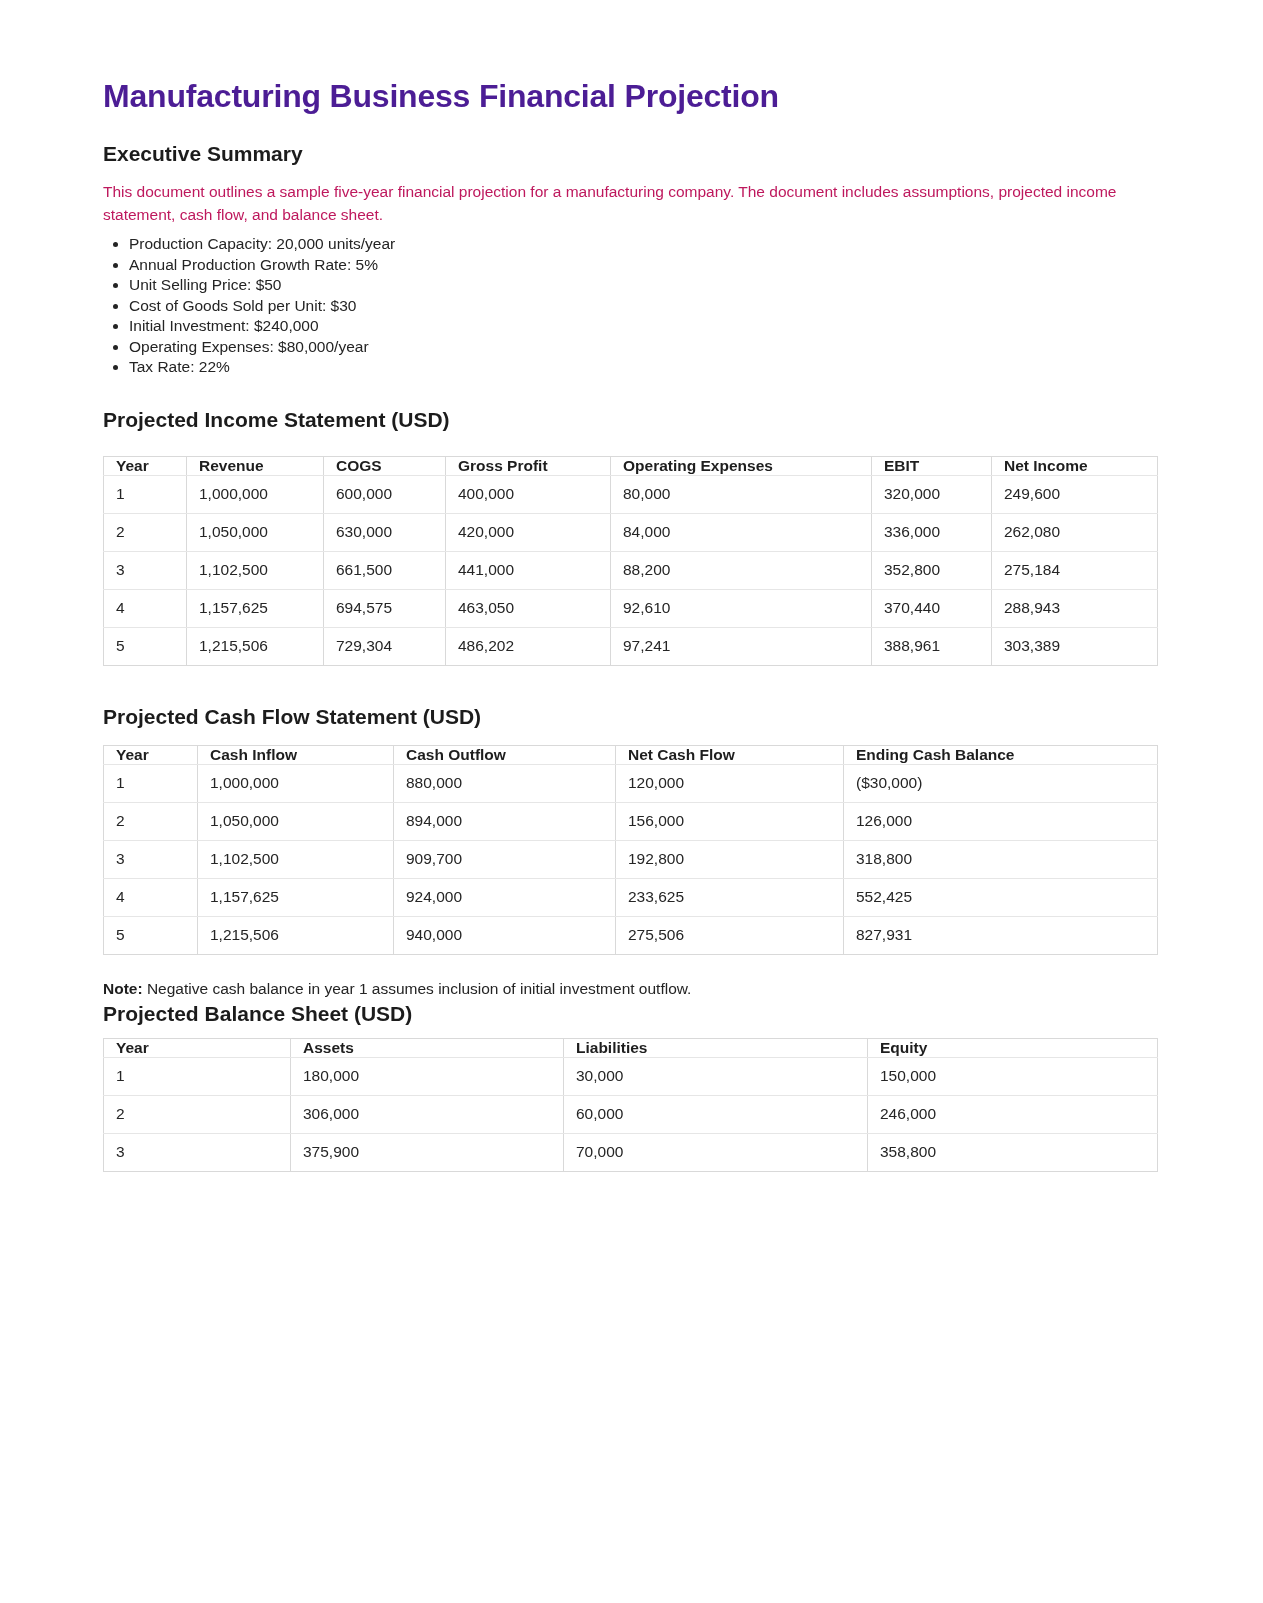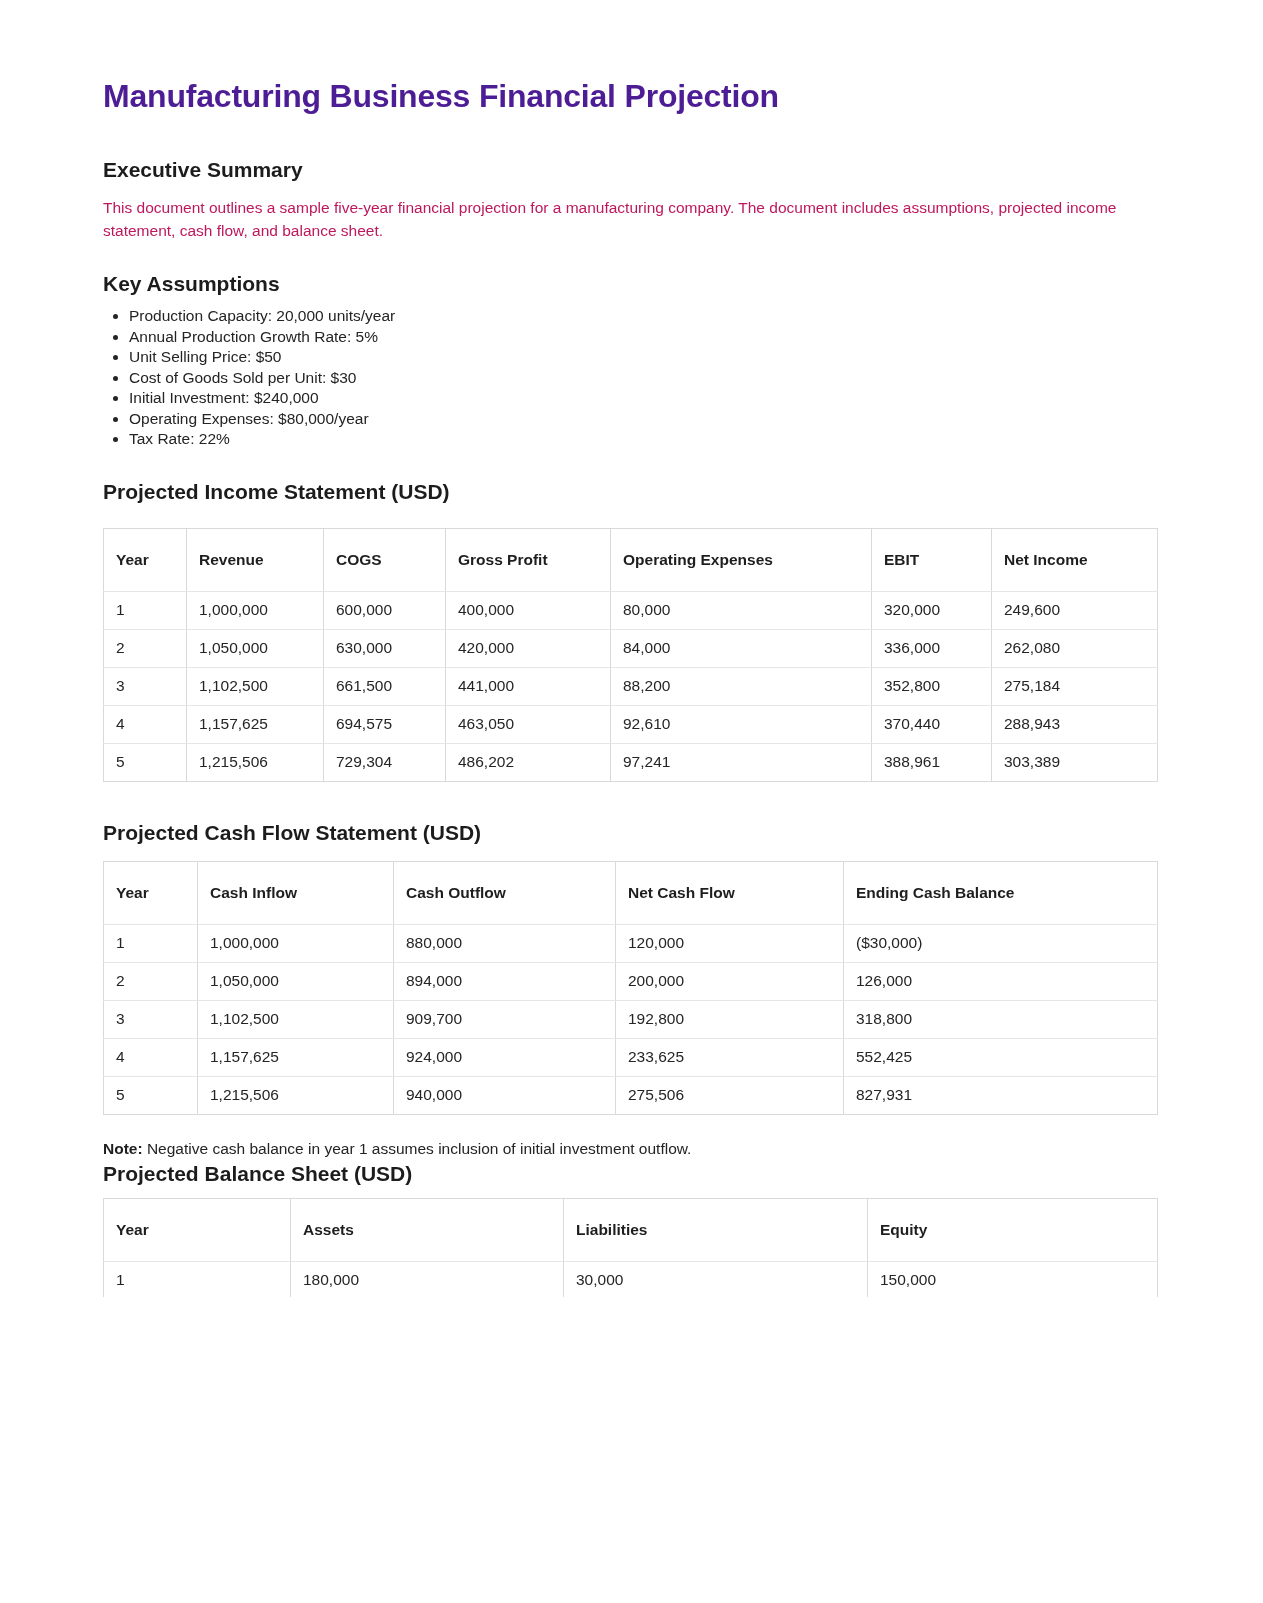--- a/index.html
+++ b/index.html
@@ -32,21 +32,21 @@
     color: #4c1d95;
     margin-top: 76px;
     letter-spacing: -0.2px;
   }
   h2.section-heading {
     font-size: 21px;
     line-height: 28px;
     font-weight: 700;
     color: #1c1c1c;
   }
-  .mt-exec    { margin-top: 40px; }
+  .mt-exec    { margin-top: 24px; }
   .mt-key     { margin-top: 28px; }
   .mt-income  { margin-top: 28px; }
   .mt-cash    { margin-top: 37px; }
   .mt-balance { }
   p.body-text {
     margin-top: 12px;
     font-size: 15.5px;
     line-height: 23px;
     max-width: 1040px;
     color: #be185d;
@@ -78,21 +78,21 @@
     font-size: 15.5px;
     line-height: 16px;
     text-align: left;
     vertical-align: middle;
     white-space: nowrap;
     overflow: hidden;
     color: #252525;
   }
   .data-table th {
     font-weight: 700;
-    padding: 23px 12px;
+    padding: 1px 12px;
     border-top-color: #d9d9d9;
     color: #1e1e1e;
   }
   .data-table tbody tr:last-child td { border-bottom-color: #d9d9d9; }
   
   .t-income th:nth-child(1){width:83px}  .t-income th:nth-child(2){width:137px}
   .t-income th:nth-child(3){width:122px} .t-income th:nth-child(4){width:165px}
   .t-income th:nth-child(5){width:261px} .t-income th:nth-child(6){width:120px}
   .t-income th:nth-child(7){width:166px}
   .t-cash th:nth-child(1){width:94px}  .t-cash th:nth-child(2){width:196px}
@@ -114,21 +114,20 @@
 <div class="page">
   <div class="clip">
     <div class="content">
 
       <h1 class="doc-title">Manufacturing Business Financial Projection</h1>
 
       <h2 class="section-heading mt-exec">Executive Summary</h2>
 
       <p class="body-text">This document outlines a sample five-year financial projection for a manufacturing company. The document includes assumptions, projected income statement, cash flow, and balance sheet.</p>
 
-      <h2 class="section-heading mt-key">Key Assumptions</h2>
 
       <ul class="assumptions">
           <li>Production Capacity: 20,000 units/year</li>
           <li>Annual Production Growth Rate: 5%</li>
           <li>Unit Selling Price: $50</li>
           <li>Cost of Goods Sold per Unit: $30</li>
           <li>Initial Investment: $240,000</li>
           <li>Operating Expenses: $80,000/year</li>
           <li>Tax Rate: 22%</li>
         </ul>
@@ -213,21 +212,21 @@
               <td>1</td>
               <td>1,000,000</td>
               <td>880,000</td>
               <td>120,000</td>
               <td>($30,000)</td>
             </tr>
             <tr>
               <td>2</td>
               <td>1,050,000</td>
               <td>894,000</td>
-              <td>200,000</td>
+              <td>156,000</td>
               <td>126,000</td>
             </tr>
             <tr>
               <td>3</td>
               <td>1,102,500</td>
               <td>909,700</td>
               <td>192,800</td>
               <td>318,800</td>
             </tr>
             <tr>

